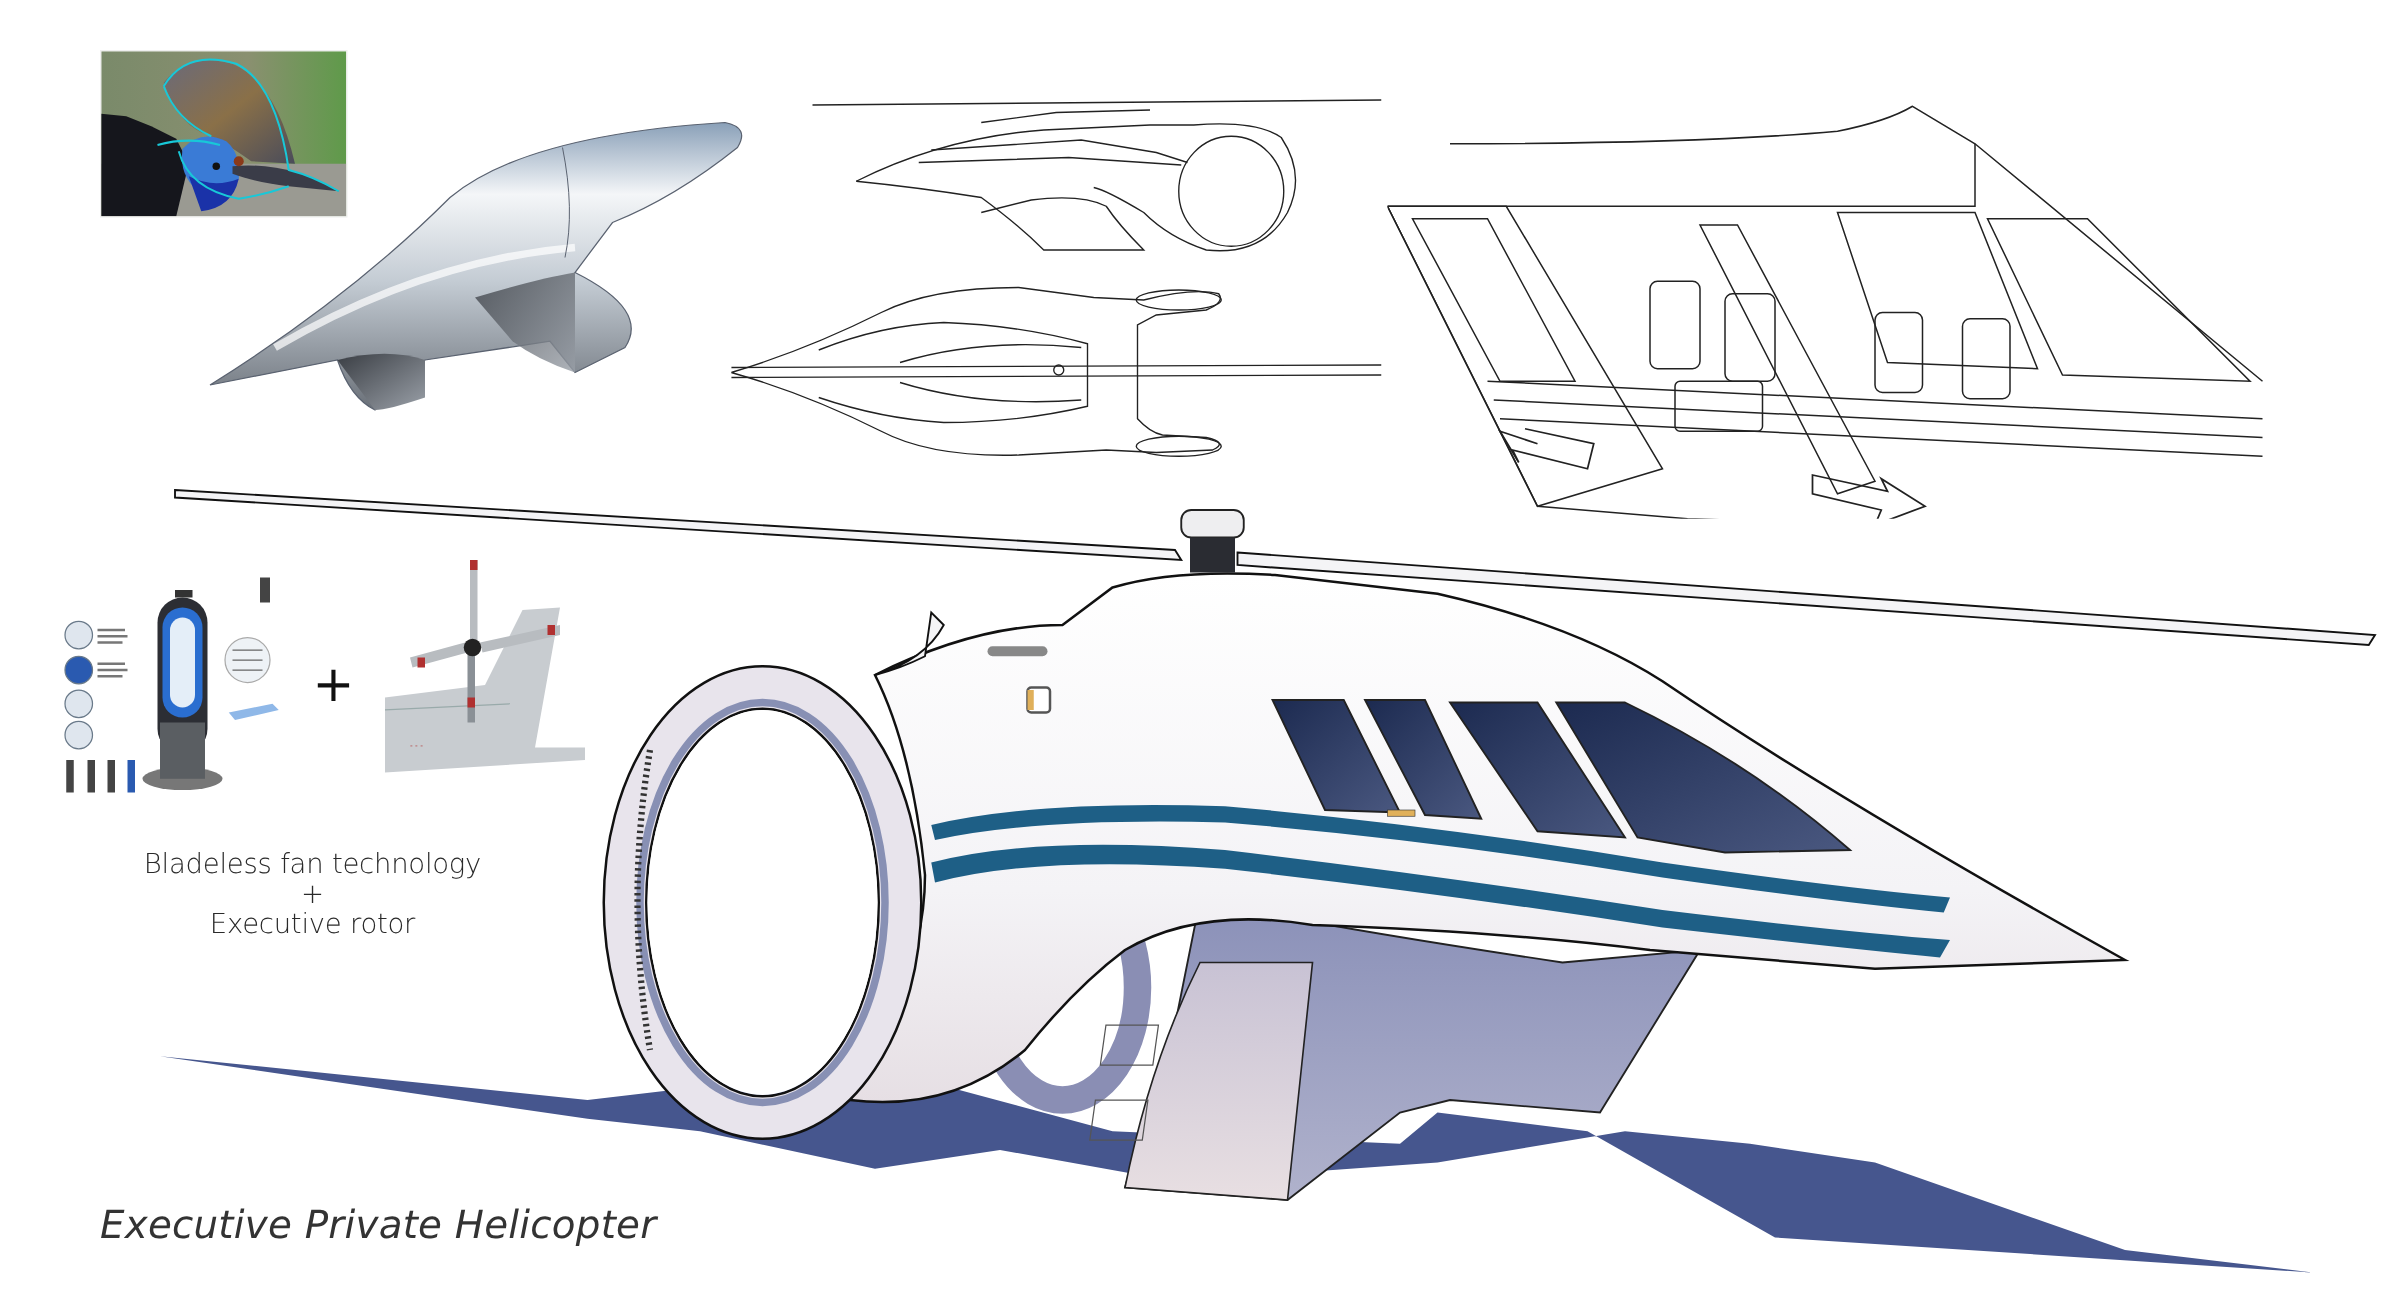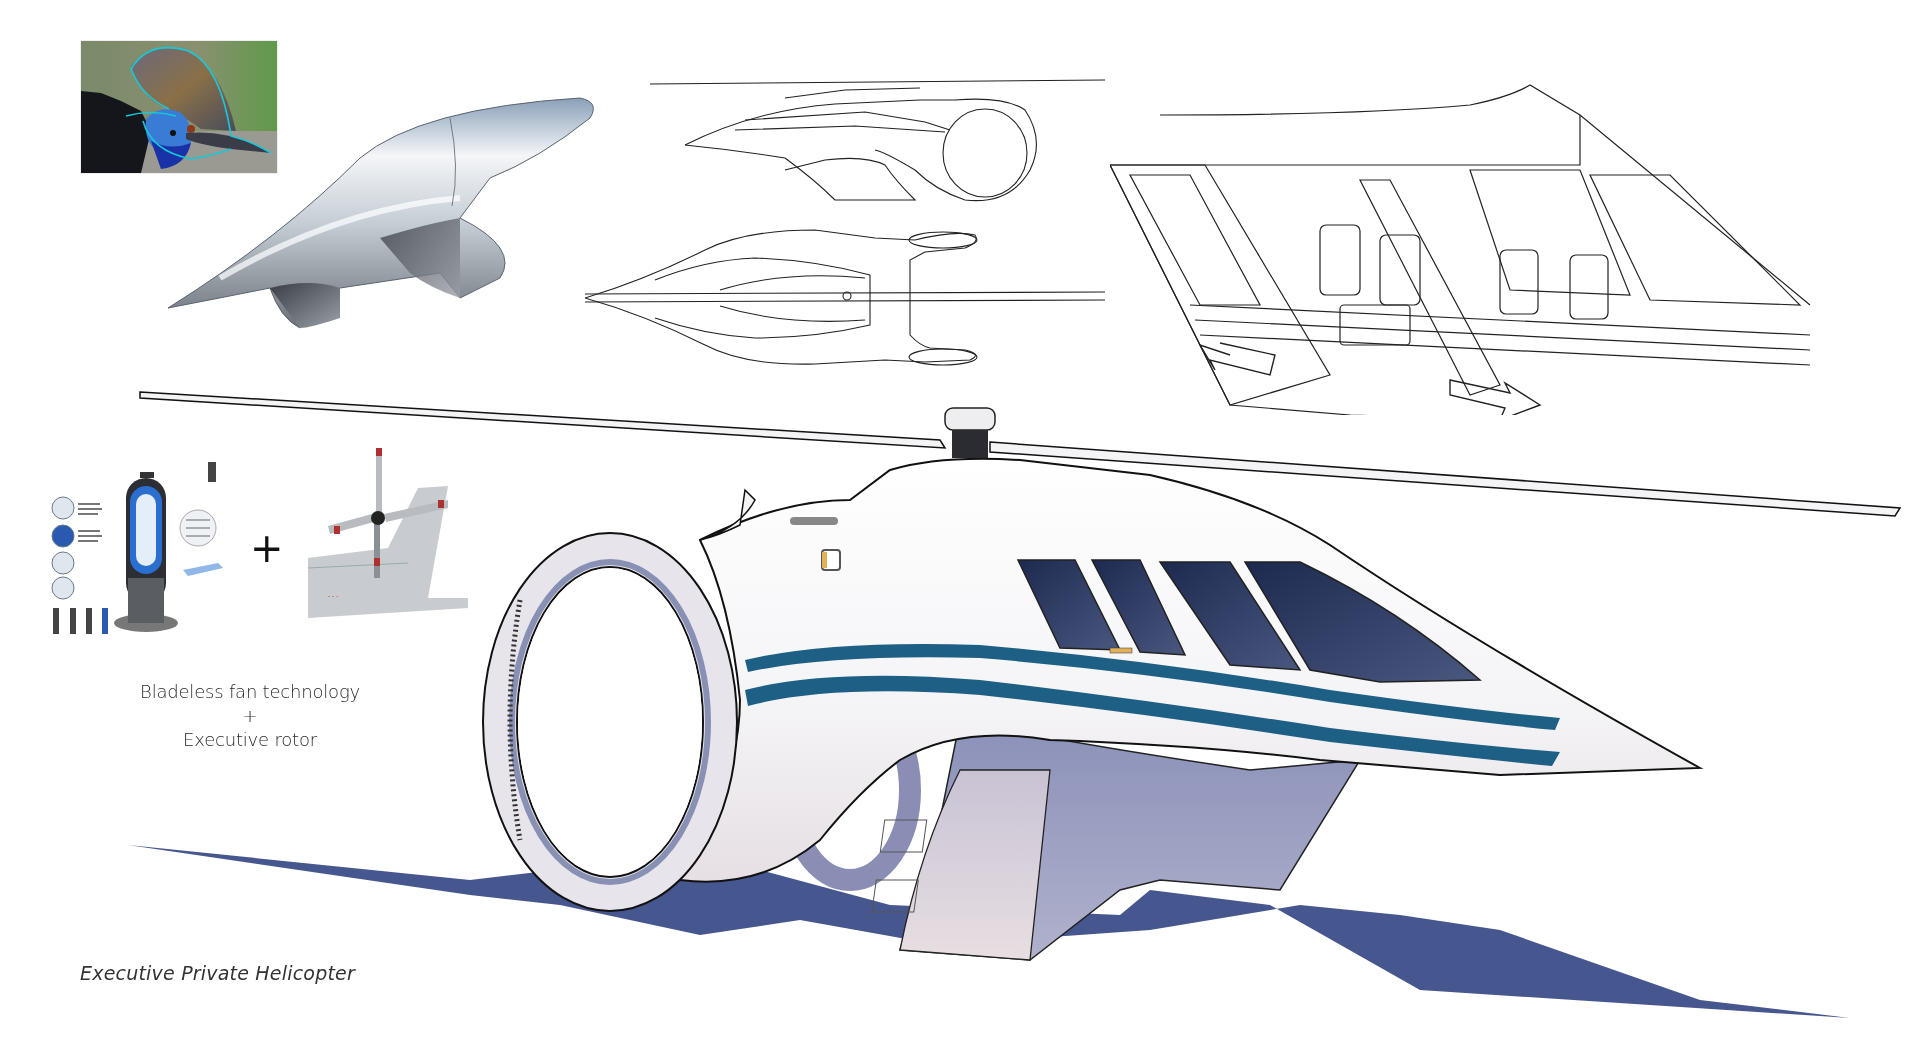--- a/index.html
+++ b/index.html
@@ -1,20 +1,20 @@
 <!DOCTYPE html>
 <html><head>
 <meta charset="utf-8">
 <style>
   html, body { margin: 0; padding: 0; background: #ffffff; }
   body { width: 1920px; height: 1038px; position: relative; overflow: hidden; font-family: "DejaVu Sans", sans-serif; }
   .abs { position: absolute; }
   .caption { color: #2a2a2a; font-weight: 300; letter-spacing: -0.2px; }
-  #cap-combo { left: 110px; top: 680px; width: 280px; text-align: center; font-size: 18px; line-height: 24px; }
-  #cap-title { left: 80px; top: 962px; font-size: 19px; font-style: italic; font-weight: 300; color: #333; letter-spacing: 0.2px; }
+  #cap-combo { left: 110px; top: 680px; width: 280px; text-align: center; font-size: 22px; line-height: 24px; }
+  #cap-title { left: 80px; top: 962px; font-size: 31px; font-style: italic; font-weight: 300; color: #333; letter-spacing: 0.2px; }
   svg { position: absolute; left: 0; top: 0; }
   .photo { border: 1px solid #eee; }
 </style>
 </head>
 <body>
 
 <svg class="abs photo" style="left:80px;top:40px;" width="196" height="132" viewBox="0 0 196 132">
   <defs>
     <linearGradient id="bgGreen" x1="0" y1="0" x2="1" y2="0">
       <stop offset="0" stop-color="#7a8a6a"></stop>

